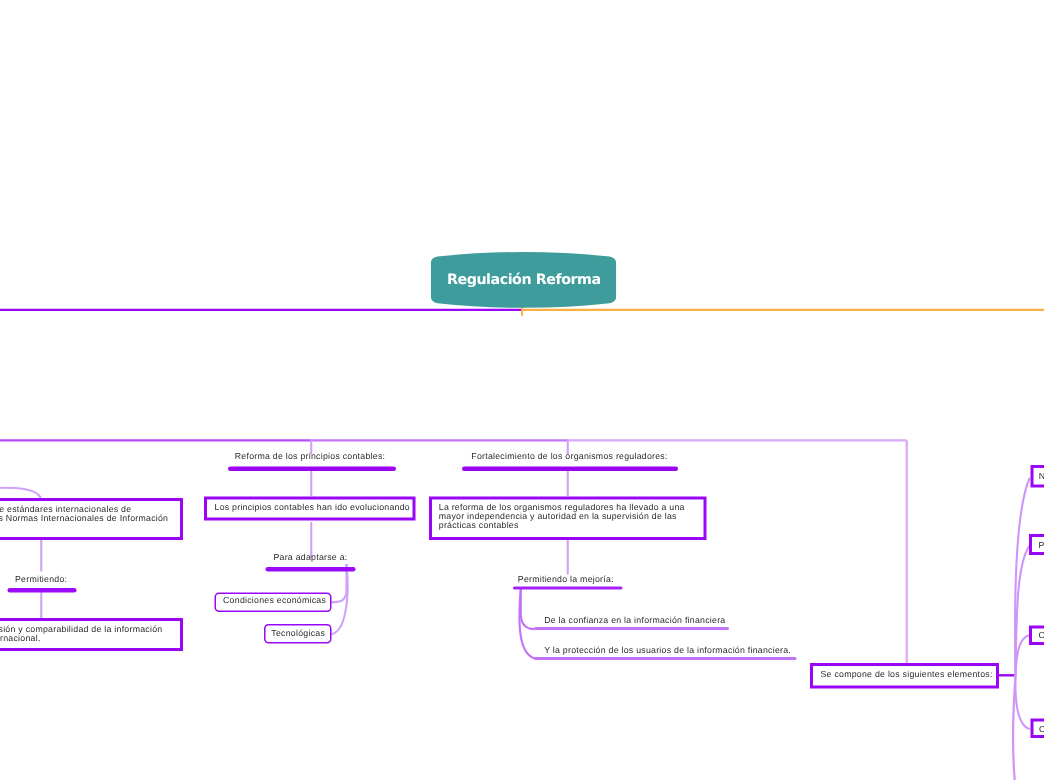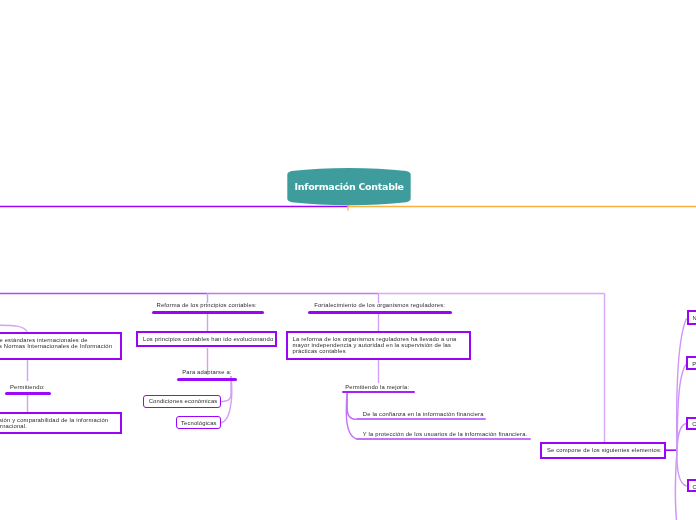--- a/index.html
+++ b/index.html
@@ -63,21 +63,21 @@
     <path d="M27.5,394 L27.5,414" stroke="#d2a0f9" stroke-width="1.4" fill="none"></path>
   </svg>
 
   <div class="root-node" style="left:283px;top:165px;width:132px;height:44px;">
     <svg width="132" height="44" viewBox="0 0 132 44">
       <path d="M4.3,9.8 Q4.3,7.2 8.6,6 Q36,3 66,3 Q96,3 123.4,6 Q127.7,7.2 127.7,9.8
                L127.7,33.4 Q127.7,36 123.4,37.2 Q96,40.2 66,40.2 Q36,40.2 8.6,37.2
                Q4.3,36 4.3,33.4 Z" fill="#3f9c9c"></path>
     </svg>
   </div>
-  <div class="root-label" style="left:287.7px;top:181.3px;width:123px;">Información Contable</div>
+  <div class="root-label" style="left:287.7px;top:181.3px;width:123px;">Regulación Reforma</div>
 
   <div class="boxnode" style="left:-64.7px;top:331.6px;width:186.3px;height:28.4px;">
     <span>La implementación de estándares internacionales de contabilidad como las Normas Internacionales de Información Financiera</span>
   </div>
   <div class="hdr" style="left:10px;top:383.5px;">Permitiendo:</div>
   <div class="hdr-ul" style="left:5.2px;top:391.6px;width:46px;height:3px;background:#9b0bfa;"></div>
   <div class="boxnode" style="left:-65.8px;top:411.9px;width:187.4px;height:22.4px;">
     <span>Mayor claridad, precisión y comparabilidad de la información financiera a nivel internacional.</span>
   </div>
 

